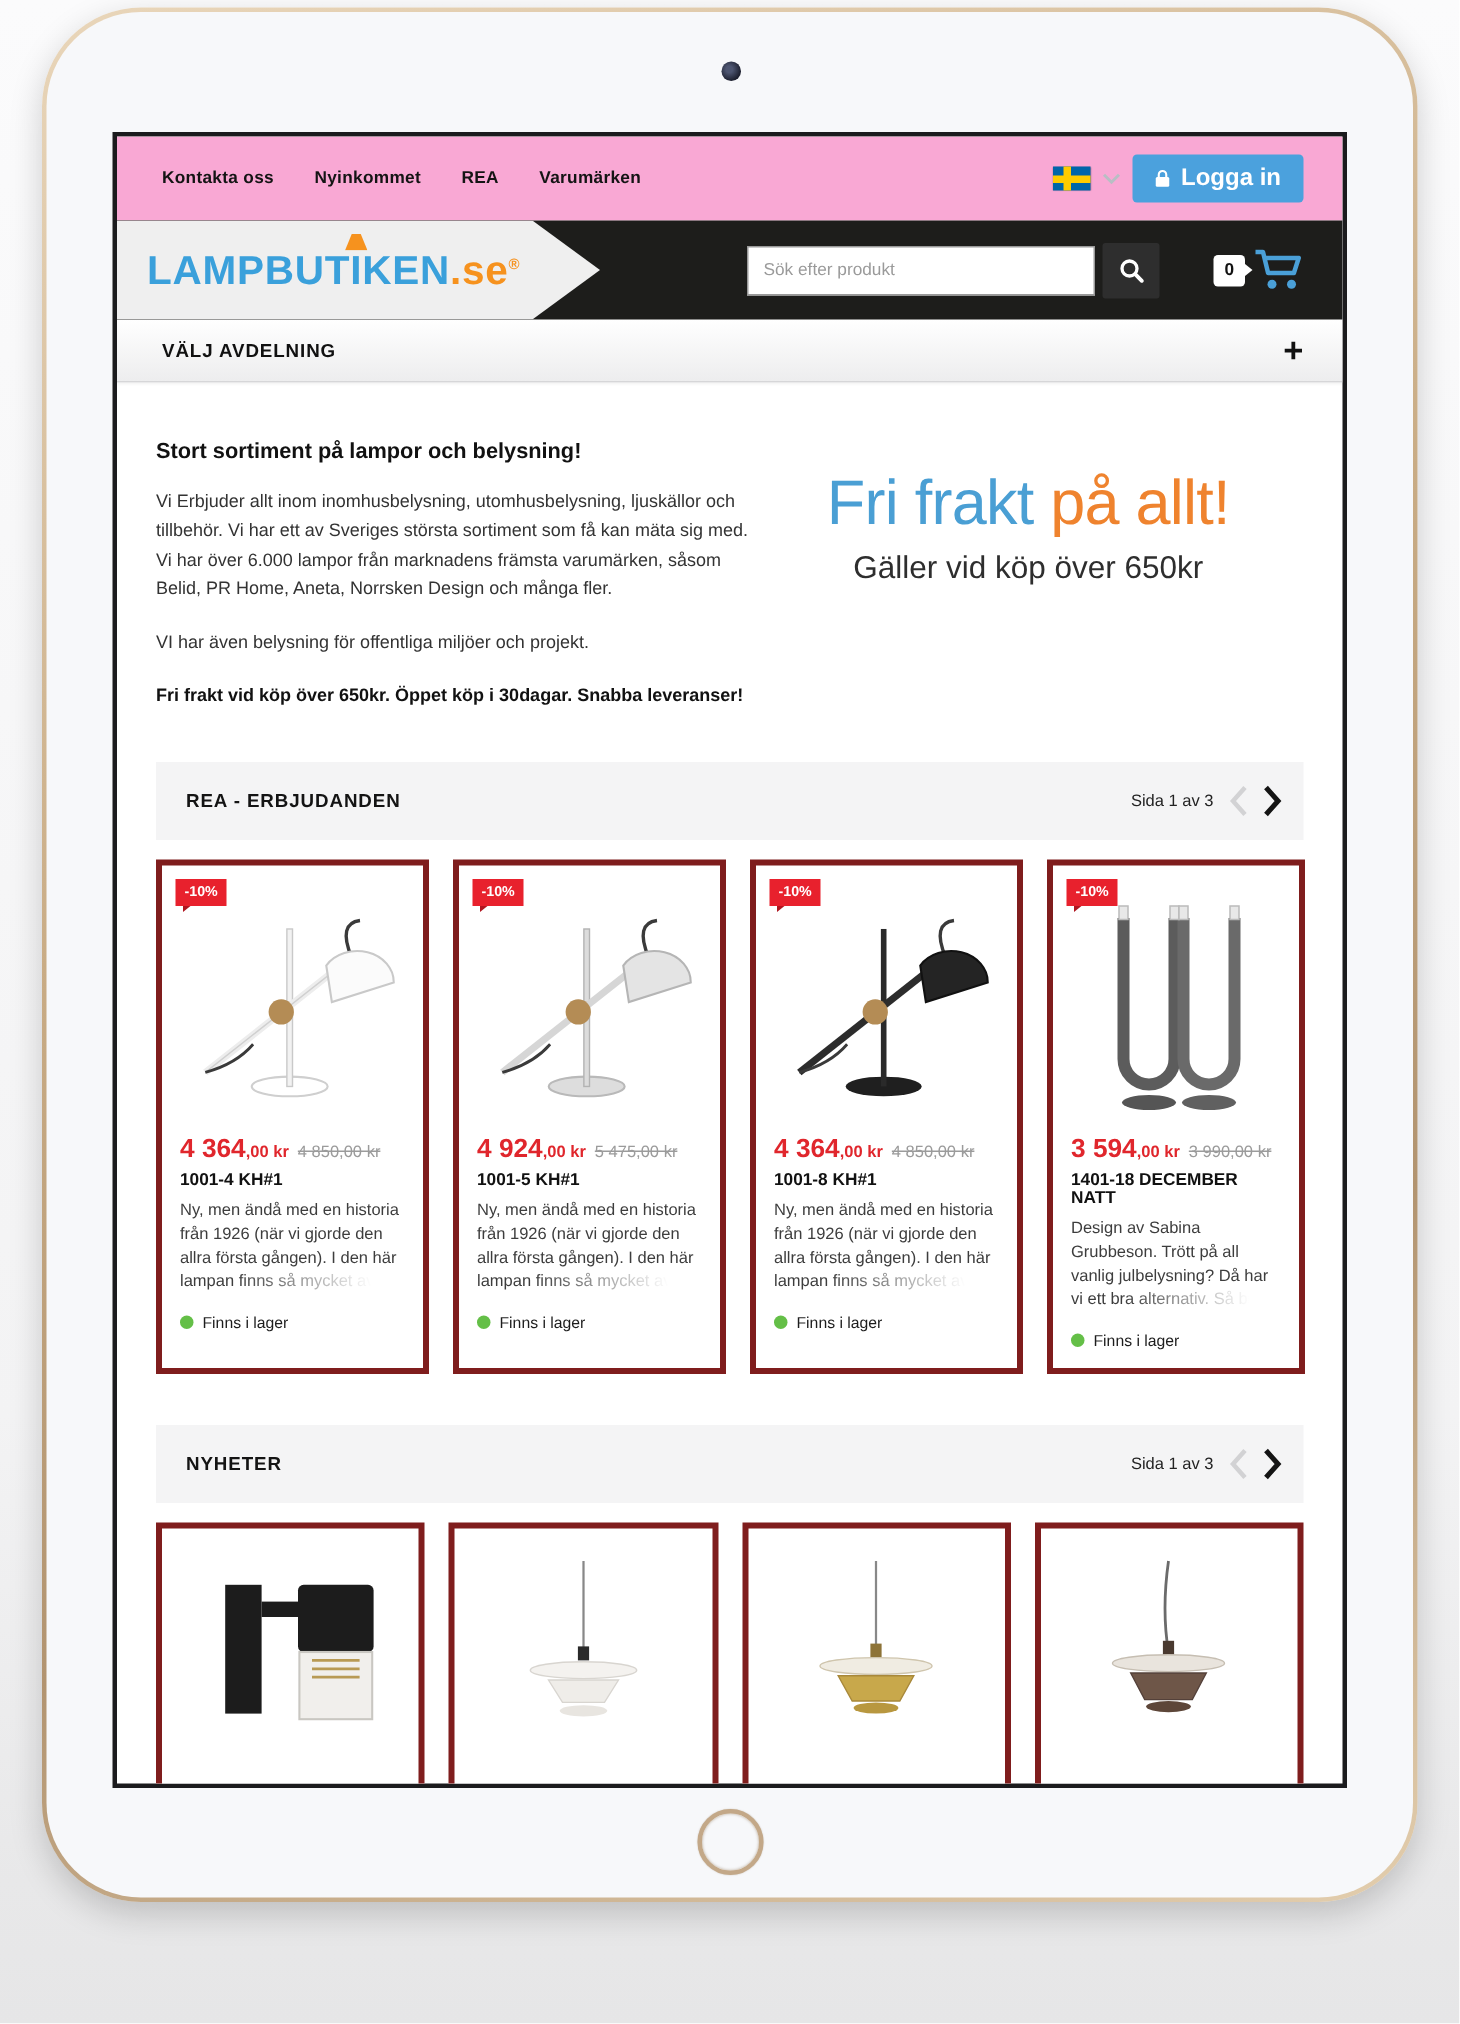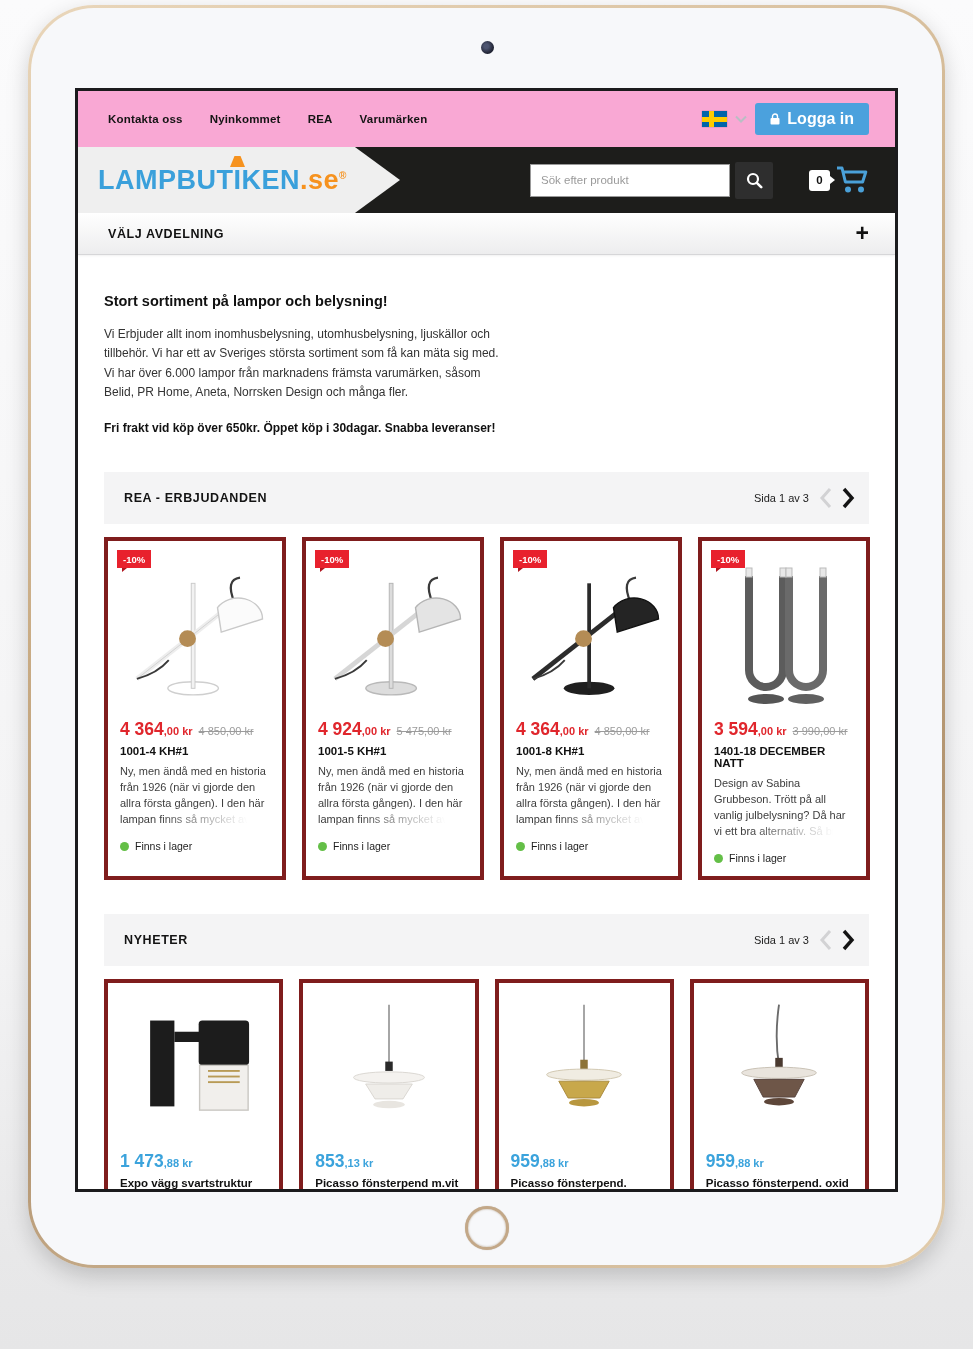--- a/index.html
+++ b/index.html
@@ -39,21 +39,21 @@
   .siteheader { height:66px; background:#1d1d1b; display:flex; align-items:center; position:relative; }
   .logo-panel { position:absolute; left:0; top:0; height:100%; width:322px; background:#efefef;
                 clip-path:polygon(0 0, 86% 0, 100% 50%, 86% 100%, 0 100%);
                 display:flex; align-items:center; padding-left:20px; cursor:pointer; }
   .logo-text { font-size:27px; font-weight:bold; letter-spacing:.5px; line-height:1; position:relative; }
   .logo-blue { color:#3aa0db; } .logo-orange { color:#f6921e; }
   .logo-reg { font-size:10px; vertical-align:super; color:#f6921e; font-weight:bold; }
   .lamp-glyph { position:absolute; left:152px; top:9px; width:15px; height:11px; background:#f6921e;
                 clip-path:polygon(30% 0,70% 0,100% 100%,0 100%); }
   .search-wrap { margin-left:auto; display:flex; align-items:center; gap:5px; padding-right:22px; }
-  .search-input { width:200px; height:33px; border:1px solid #999; font-size:11.5px; padding:12px 10px;
+  .search-input { width:232px; height:33px; border:1px solid #999; font-size:11.5px; padding:12px 10px;
                   color:#333; font-family:"Liberation Sans",sans-serif; }
   .search-input::placeholder { color:#9a9a9a; }
   .search-btn { width:38px; height:37px; background:#2e2e2e; border:none; border-radius:2px; cursor:pointer;
                 display:flex; align-items:center; justify-content:center; }
   .cart-wrap { display:flex; align-items:center; gap:6px; margin:0 26px 0 14px; cursor:pointer; }
   .cart-badge { position:relative; width:21px; height:21px; background:#fff; border-radius:3px;
                 font-size:11.5px; font-weight:bold; color:#111; display:flex; align-items:center; justify-content:center; }
   .cart-badge::after { content:""; position:absolute; right:-5px; top:6px;
                        border-top:4px solid transparent; border-bottom:4px solid transparent; border-left:5px solid #fff; }
 
@@ -164,21 +164,26 @@
           <span class="label">VÄLJ AVDELNING</span>
           <span class="plus">+</span>
         </div>
 
         <div class="content">
 
           <div class="intro-row">
             <div class="intro-col">
               <h1>Stort sortiment på lampor och belysning!</h1>
               <p>Vi Erbjuder allt inom inomhusbelysning, utomhusbelysning, ljuskällor och tillbehör. Vi har ett av Sveriges största sortiment som få kan mäta sig med. Vi har över 6.000 lampor från marknadens främsta varumärken, såsom Belid, PR Home, Aneta, Norrsken Design och många fler.</p>
+              <p>VI har även belysning för offentliga miljöer och projekt.</p>
               <p class="strong">Fri frakt vid köp över 650kr. Öppet köp i 30dagar. Snabba leveranser!</p>
+            </div>
+            <div class="promo-col">
+              <div class="promo-line1"><span class="promo-blue">Fri frakt </span><span class="promo-orange">på allt!</span></div>
+              <div class="promo-line2">Gäller vid köp över 650kr</div>
             </div>
           </div>
 
           <div class="section-bar">
             <span class="title">REA - ERBJUDANDEN</span>
             <span class="pager">
               <span class="txt">Sida 1 av 3</span>
               <svg class="arrow" width="13" height="22" viewBox="0 0 13 22">
                 <polyline points="11,2 3,11 11,20" fill="none" stroke="#d2d2d4" stroke-width="3"></polyline>
               </svg>

